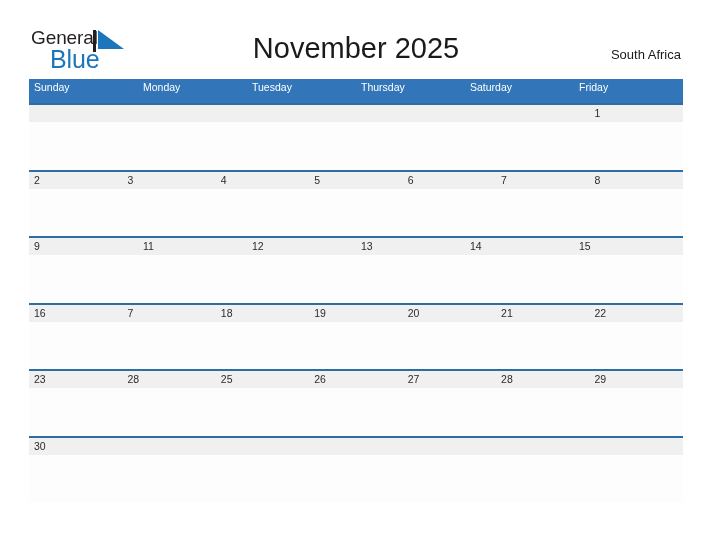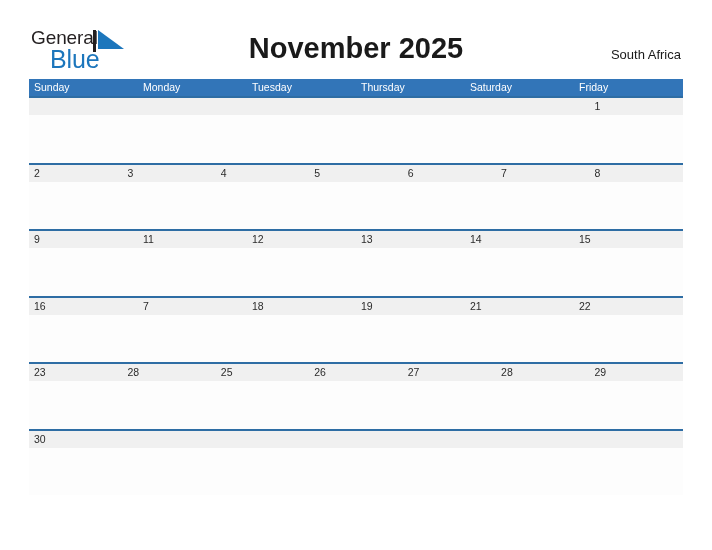--- a/index.html
+++ b/index.html
@@ -66,21 +66,21 @@
   }
 
   .cal-title {
     position: absolute;
     left: 0;
     right: 0;
     top: 32px;
     text-align: center;
     font-size: 29px;
     color: #1a1a1a;
-    font-weight: bold;
+    font-weight: normal;
     margin: 0;
     font-family: "Liberation Sans", sans-serif;
   }
 
   .country {
     position: absolute;
     right: 31px;
     top: 47px;
     font-size: 13px;
     color: #1a1a1a;
@@ -91,21 +91,21 @@
   .calendar {
     position: absolute;
     left: 29px;
     top: 79px;
     width: 654px;
   }
 
   .weekday-row {
     display: flex;
     background: #3275b8;
-    height: 17px;
+    height: 24px;
   }
   .weekday {
     flex: 1 1 0;
     color: #ffffff;
     font-size: 10.5px;
     line-height: 17px;
     padding-left: 5px;
     box-sizing: border-box;
     font-family: "Liberation Sans", sans-serif;
     white-space: nowrap;
@@ -240,20 +240,21 @@
         <div class="day-cell"></div>
       </div>
     </div>
 
     <div class="week-row">
       <div class="day-band">
         <div class="day-num">16</div>
         <div class="day-num">7</div>
         <div class="day-num">18</div>
         <div class="day-num">19</div>
+        <div class="day-num">20</div>
         <div class="day-num">21</div>
         <div class="day-num">22</div>
       </div>
       <div class="day-body">
         <div class="day-cell"></div>
         <div class="day-cell"></div>
         <div class="day-cell"></div>
         <div class="day-cell"></div>
         <div class="day-cell"></div>
         <div class="day-cell"></div>

